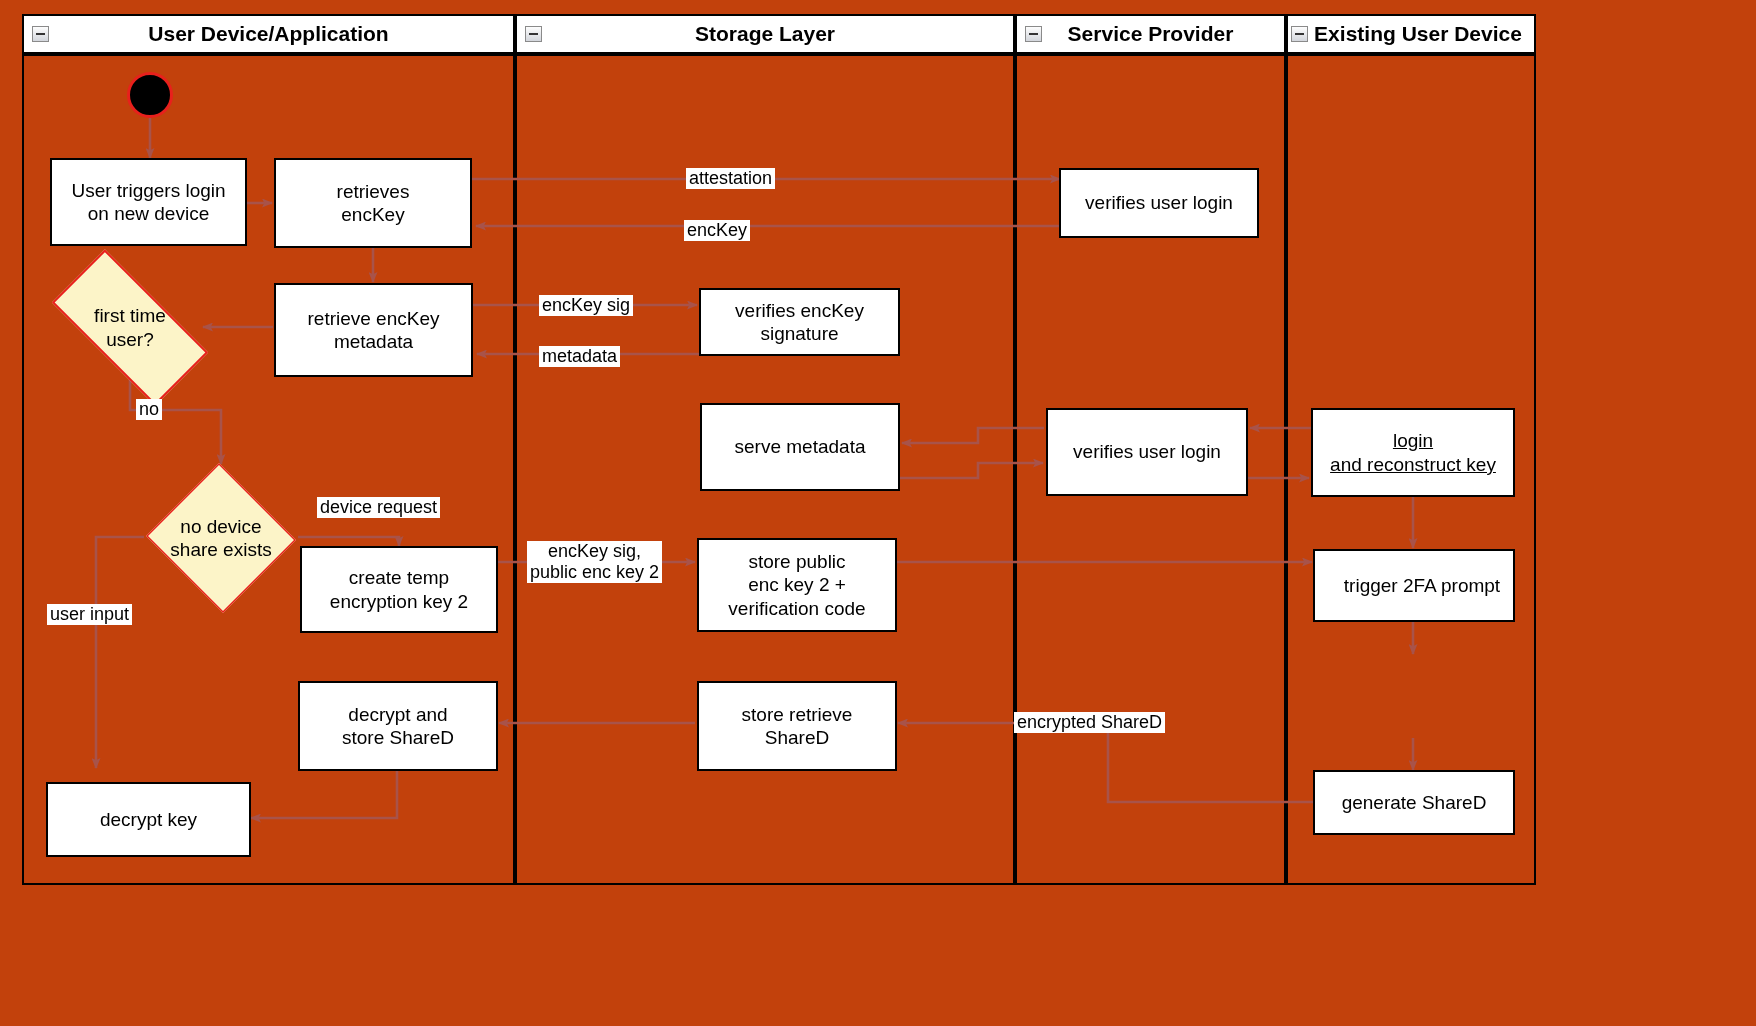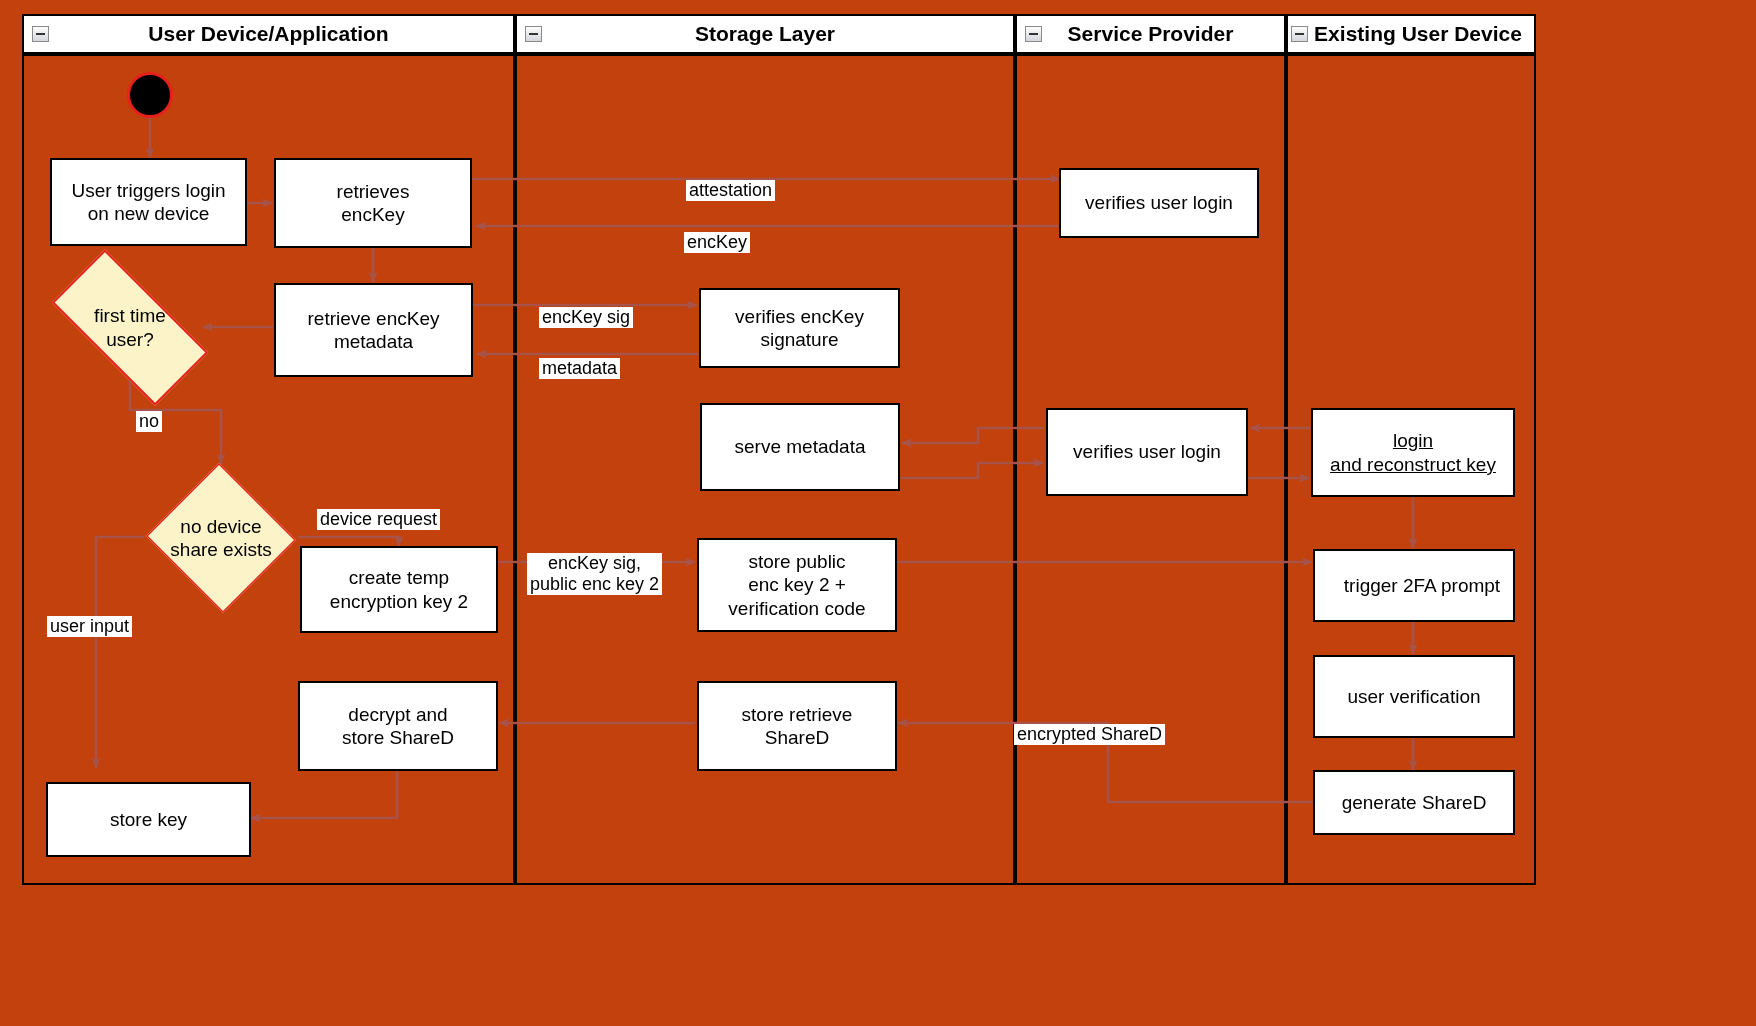--- a/index.html
+++ b/index.html
@@ -25,21 +25,21 @@
   .diamond{position:absolute;z-index:4;}
   .diamond .dshape{position:absolute;inset:0;background:#fcf4c8;border:2px solid #e8201c;
         transform:rotate(45deg);box-sizing:border-box;}
   .diamond .dlabel{position:absolute;inset:0;display:flex;align-items:center;justify-content:center;
         text-align:center;font-size:19px;color:#000;line-height:1.22;z-index:2;}
   .start-node{position:absolute;width:46px;height:46px;border-radius:50%;
         background:#000;border:3px solid #e8201c;box-sizing:border-box;z-index:5;}
 
   
   .edge-label{position:absolute;font-size:18px;color:#000;background:#ffffff;
-        padding:0 3px;white-space:nowrap;z-index:6;line-height:1.18;text-align:center;margin-top:12px;}
+        padding:0 3px;white-space:nowrap;z-index:6;line-height:1.18;text-align:center;}
 
   svg.wires{position:absolute;left:0;top:0;width:1756px;height:1026px;z-index:3;overflow:visible;}
   .wire{stroke:#a8534a;stroke-width:2.6;fill:none;}
 </style>
 </head>
 <body>
 
 <div id="canvas">
 
   <div class="lane-header" style="left:22px;top:14px;width:493px;height:40px;">
@@ -177,24 +177,24 @@
   </div>
 
   <div class="node" style="left:298px;top:681px;width:200px;height:90px;">
     <span>
       <span>decrypt and</span><br>
       <span>store ShareD</span>
     </span>
   </div>
 
   <div class="node" style="left:46px;top:782px;width:205px;height:75px;">
-    <span>store key</span>
-  </div>
-
-  <div class="node" style="left:699px;top:288px;width:201px;height:80px;">
+    <span>decrypt key</span>
+  </div>
+
+  <div class="node" style="left:699px;top:288px;width:201px;height:68px;">
     <span>
       <span>verifies encKey</span><br>
       <span>signature</span>
     </span>
   </div>
 
   <div class="node" style="left:700px;top:403px;width:200px;height:88px;">
     <span>serve metadata</span>
   </div>
 
@@ -225,23 +225,20 @@
     <span>
       <span>login</span><br>
       <span>and reconstruct key</span>
     </span>
   </div>
 
   <div class="node" style="left:1313px;top:549px;width:202px;height:73px;padding-left:20px;">
     <span>trigger 2FA prompt</span>
   </div>
 
-  <div class="node" style="left:1313px;top:655px;width:202px;height:83px;">
-    <span>user verification</span>
-  </div>
 
   <div class="node" style="left:1313px;top:770px;width:202px;height:65px;">
     <span>generate ShareD</span>
   </div>
 
   <div class="edge-label" style="left:686px;top:168px;">attestation</div>
   <div class="edge-label" style="left:684px;top:220px;">encKey</div>
   <div class="edge-label" style="left:539px;top:295px;">encKey sig</div>
   <div class="edge-label" style="left:539px;top:346px;">metadata</div>
   <div class="edge-label" style="left:136px;top:399px;">no</div>

